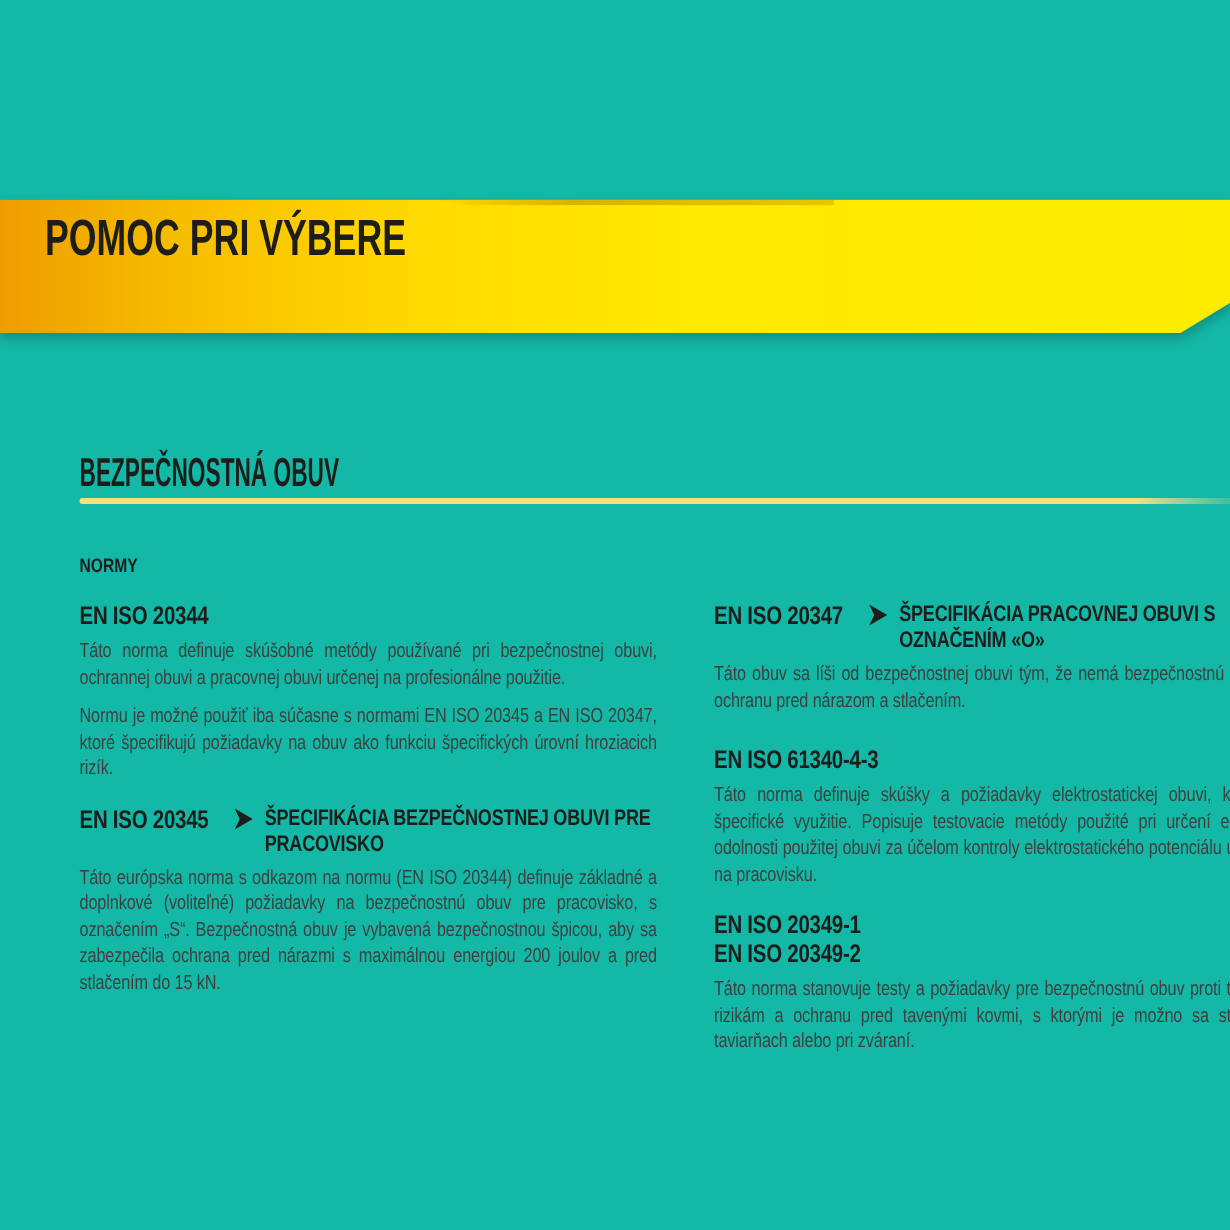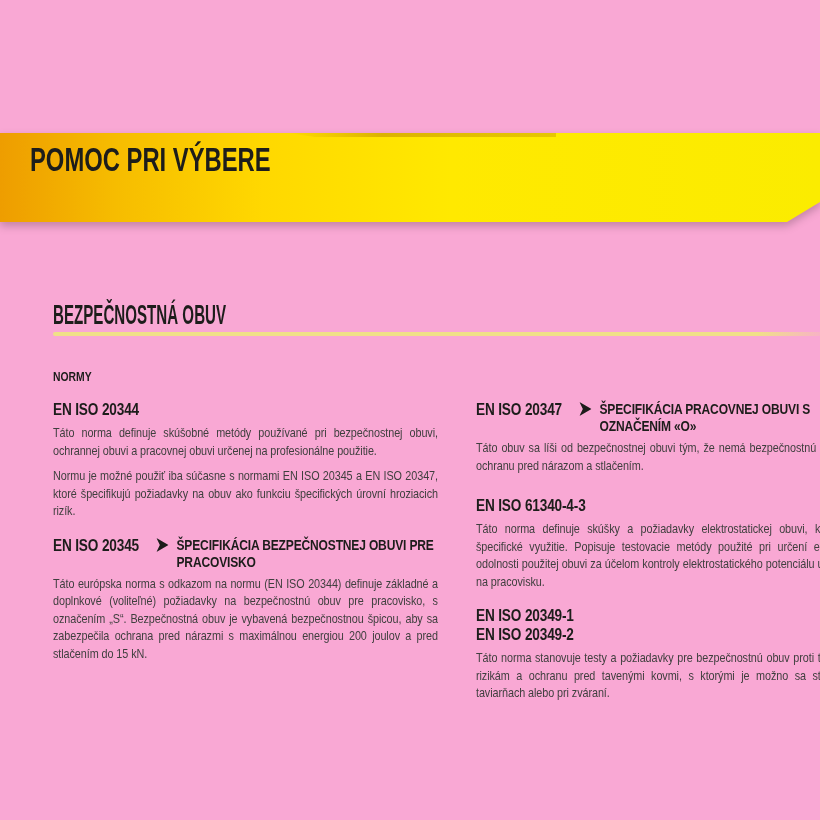--- a/index.html
+++ b/index.html
@@ -1,18 +1,18 @@
 <!DOCTYPE html>
 <html><head>
 <meta charset="utf-8">
 <style>
   html,body { margin:0; padding:0; }
   body { font-family: "Liberation Sans", sans-serif; background:#ffffff; }
   .page {
-    position:relative; width:820px; height:820px; background:#f9a8d4; overflow:hidden;
+    position:relative; width:820px; height:820px; background:#14b8a6; overflow:hidden;
     color:#3f3f3e;
     text-decoration:underline;
   }
 
   
   .banner-wrap {
     position:absolute; left:0; top:133px; width:820px; height:89px;
     filter: drop-shadow(0 4px 4px rgba(0,0,0,0.22));
   }
   .banner {

